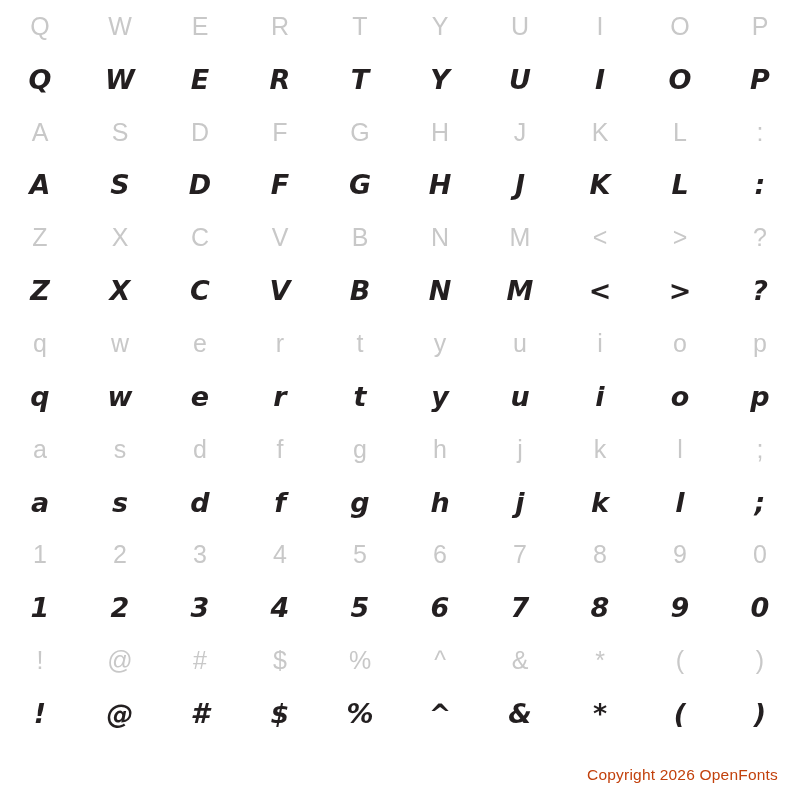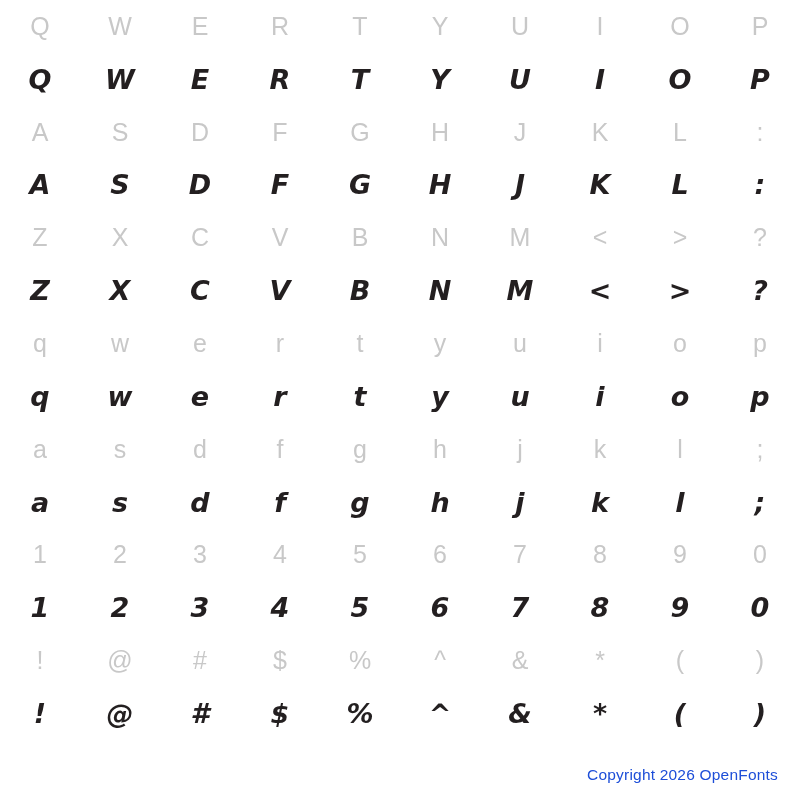--- a/index.html
+++ b/index.html
@@ -35,21 +35,21 @@
     justify-content: center;
     line-height: 1;
     user-select: none;
   }
   .footer {
     position: absolute;
     left: 0;
     right: 22px;
     bottom: 16px;
     text-align: right;
-    color: #1d4ed8;
+    color: #c2410c;
     font-family: "Liberation Sans", sans-serif;
     font-size: 15.5px;
     letter-spacing: 0.2px;
   }
 </style>
 </head>
 <body style="background: rgb(255, 255, 255);">
 
 <div id="sheet">
 

